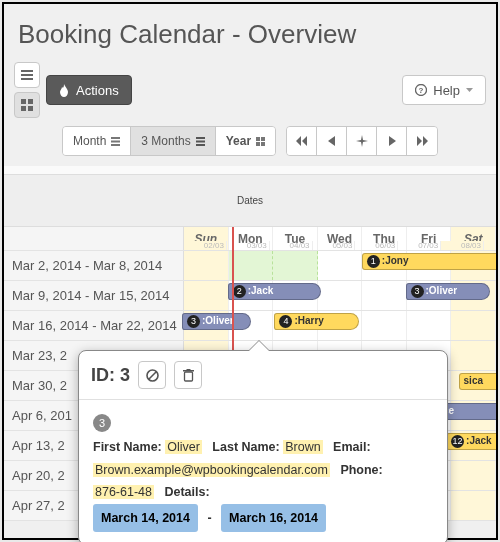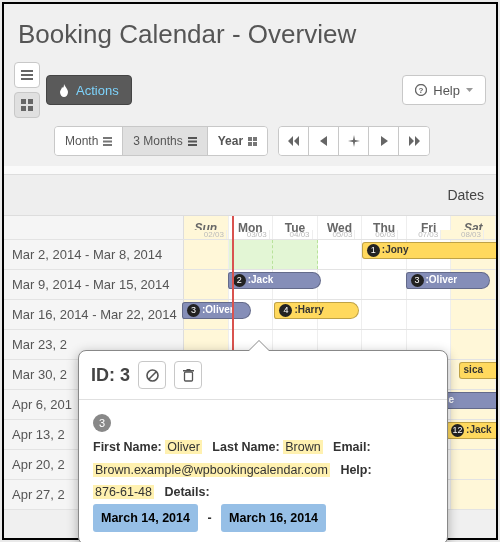--- a/index.html
+++ b/index.html
@@ -3,32 +3,32 @@
 <meta charset="utf-8">
 <style>
 * { box-sizing: border-box; margin: 0; padding: 0; }
 body { font-family: "Segoe UI", Arial, sans-serif; background: #e9e9e9; width: 500px; height: 542px; overflow: hidden; color: #333; }
 .frame { border: 2px solid #000; width: 496px; height: 538px; margin: 2px; background: #f0f0f0; overflow: hidden; }
 .page-title { font-size: 26px; font-weight: 300; color: #555; padding: 15px 14px 12px; background: #f0f0f0; }
 .toolbar { display: flex; align-items: center; padding: 0 10px 8px; gap: 6px; position: relative; }
 .left-icons { display: flex; flex-direction: column; gap: 4px; }
 .icon-btn, .btn { border: 1px solid #c8c8c8; border-radius: 4px; background: #fff; display: inline-flex; align-items: center; justify-content: center; cursor: pointer; color: #555; }
 .icon-btn { width: 26px; height: 26px; }
-.actions-btn { background: #5a5a5a; color: #7dd3fc; border-color: #444; height: 30px; padding: 0 12px; gap: 6px; font-size: 13px; }
+.actions-btn { background: #5a5a5a; color: #ffffff; border-color: #444; height: 30px; padding: 0 12px; gap: 6px; font-size: 13px; }
 .help-btn { height: 30px; padding: 0 12px; gap: 6px; font-size: 13px; margin-left: auto; }
-.segmented { display: inline-flex; border: 1px solid #c8c8c8; border-radius: 4px; overflow: hidden; }
+.segmented { display: inline-flex; border: 1px solid #c8c8c8; border-radius: 4px; overflow: hidden; margin-left: 8px; }
 .segmented .seg { padding: 5px 10px; font-size: 12px; background: #fff; border-right: 1px solid #c8c8c8; display: flex; align-items: center; gap: 5px; cursor: pointer; color: #555; }
 .segmented .seg:last-child { border-right: none; font-weight: bold; }
 .segmented .seg.active { background: #e0e0e0; }
 .nav-group { display: inline-flex; border: 1px solid #c8c8c8; border-radius: 4px; overflow: hidden; }
 .nav-group .nbtn { width: 30px; height: 28px; background: #fff; border-right: 1px solid #c8c8c8; display: flex; align-items: center; justify-content: center; cursor: pointer; color: #555; }
 .nav-group .nbtn:last-child { border-right: none; }
 .second-row { display: flex; gap: 10px; padding: 0 10px 10px 50px; }
 .calendar { background: #fafafa; padding-top: 8px; }
-.dates-header { text-align: right; padding: 12px; font-size: 14px; color: #444; background: #eee; border-top: 1px solid #ddd; border-bottom: 1px solid #ddd; }
+.dates-header { text-align: center; padding: 20px; font-size: 10px; color: #444; background: #eee; border-top: 1px solid #ddd; border-bottom: 1px solid #ddd; }
 .grid { position: relative; }
 .row { display: flex; border-bottom: 1px solid #e3e3e3; height: 30px; align-items: stretch; }
 .row.dayhead { height: 24px; }
 .wk-label { width: 180px; flex-shrink: 0; font-size: 13px; color: #555; display: flex; align-items: center; padding-left: 8px; background: #f5f5f5; border-right: 1px solid #ddd; }
 .days { display: flex; flex: 1; position: relative; }
 .day { flex: 1; border-right: 1px solid #eee; font-size: 11px; text-align: center; color: #888; display: flex; align-items: center; justify-content: center; background: #fff; position: relative; }
 .day.wknd { background: #fff7d8; font-style: italic; }
 .dayhead .day { font-size: 12px; font-weight: 600; color: #666; }
 .datebar { display: flex; flex: 1; }
 .datebar .d { flex: 1; border-right: 1px solid #eee; font-size: 8px; color: #bbb; text-align: right; padding-right: 2px; }
@@ -333,21 +333,21 @@
         </div>
     </div>
     <div class="pop-body">
       <div class="circ">3</div><br>
       <b>First Name:</b>
       <span class="hly">Oliver</span>&nbsp;&nbsp;
       <b>Last Name:</b>
       <span class="hly">Brown</span>&nbsp;&nbsp;
       <b>Email:</b><br>
       <span class="hly">Brown.example@wpbookingcalendar.com</span>&nbsp;&nbsp;
-      <b>Help:</b><br>
+      <b>Phone:</b><br>
       <span class="hly">876-61-48</span>&nbsp;&nbsp;
       <b>Details:</b><br>
       <span class="date-pill">March 14, 2014</span>
       <span class="sep">-</span>
       <span class="date-pill">March 16, 2014</span>
     </div>
   </div>
 </div>
 
 </body></html>

